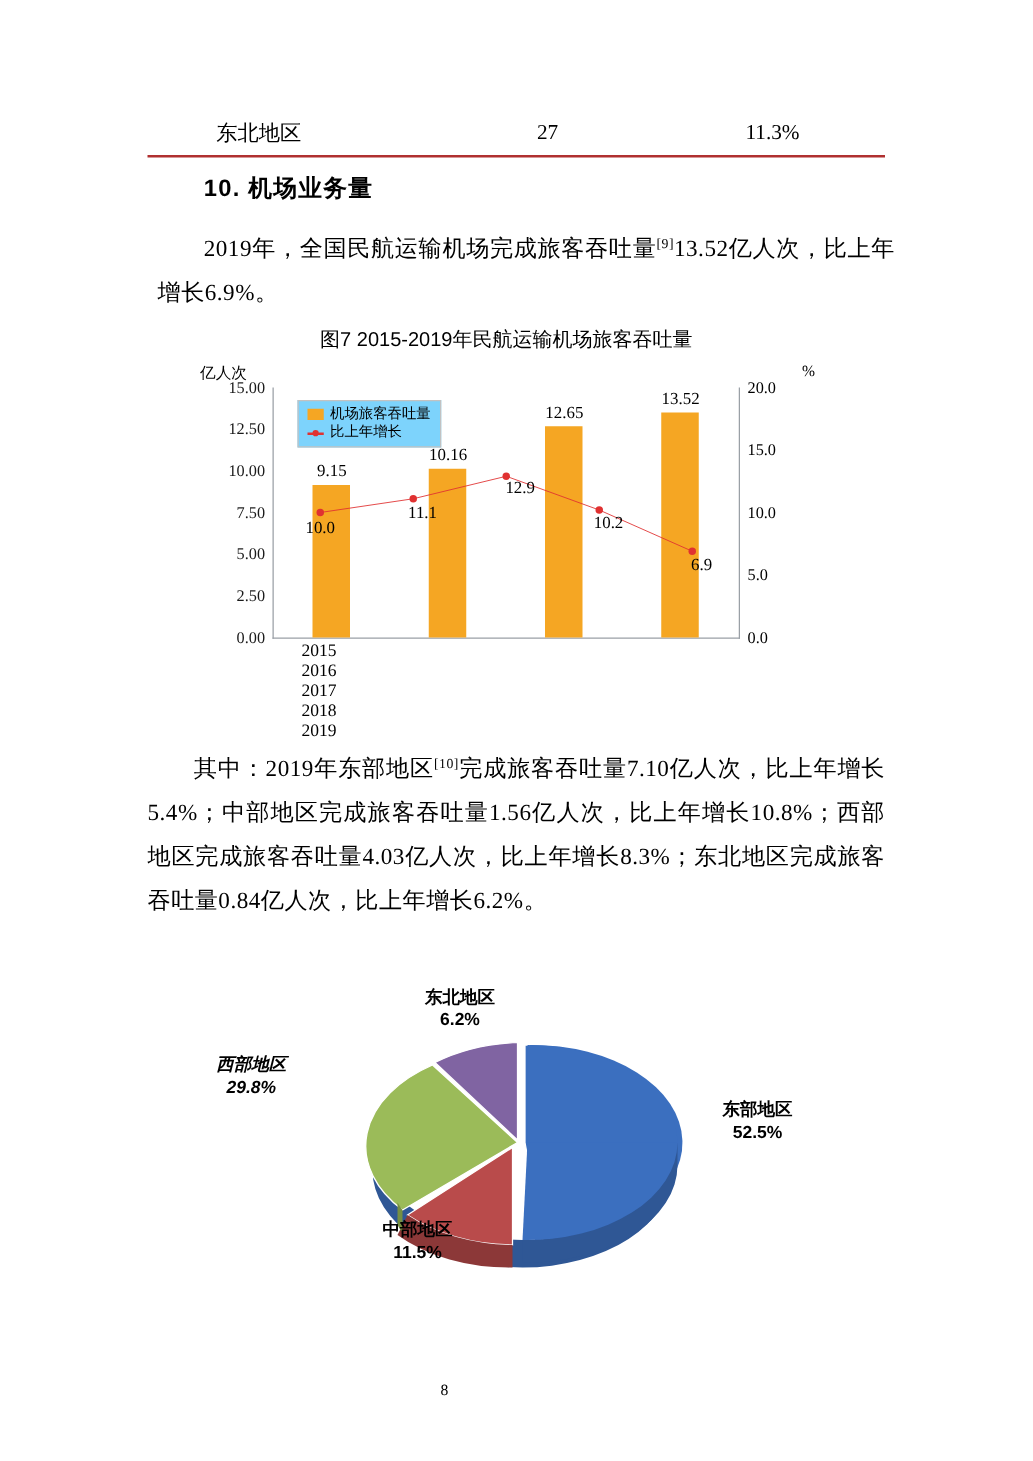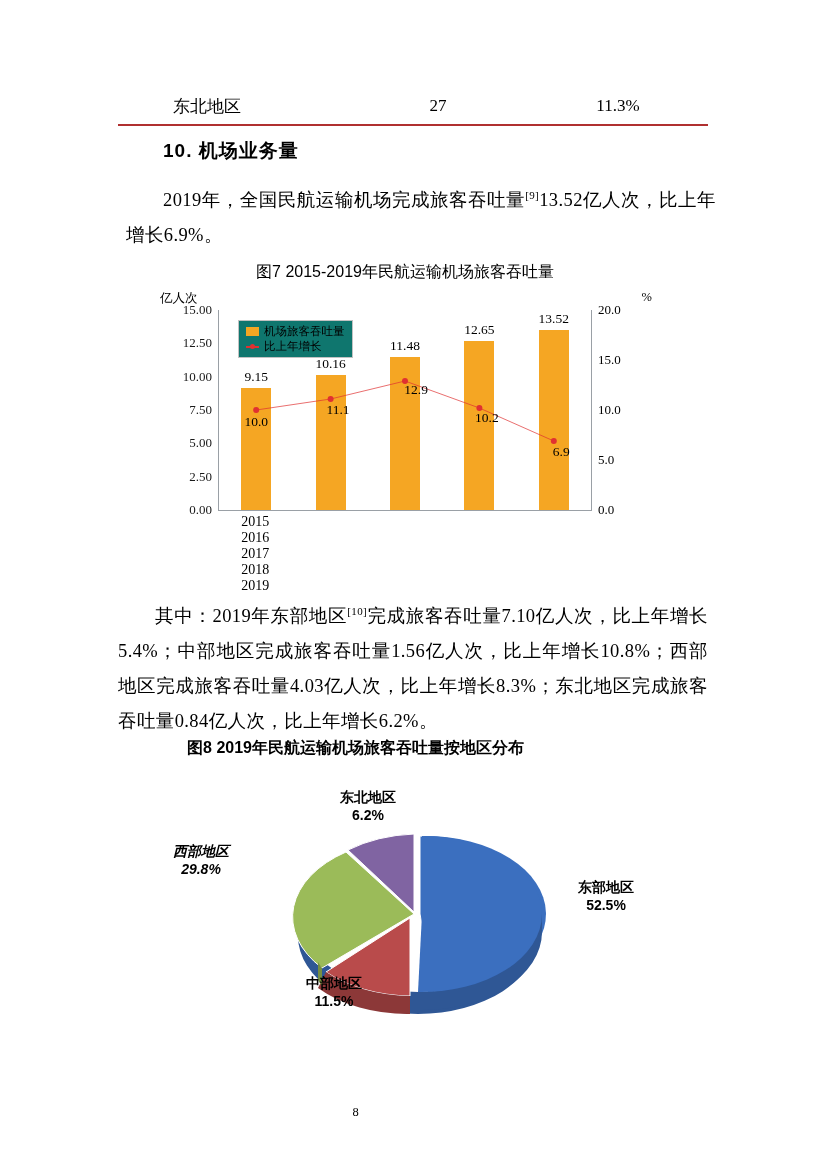--- a/index.html
+++ b/index.html
@@ -150,21 +150,21 @@
   }
   .xlabels span {
     width: 20%;
     text-align: center;
     font-size: 14px;
   }
   .legend {
     position: absolute;
     left: 98px;
     top: 58px;
-    background: #0f766e;
+    background: #7dd3fc;
     border: 1px solid #c2c2c2;
     padding: 3px 7px;
     font-size: 11.5px;
     line-height: 15px;
   }
   .legend .row { display: flex; align-items: center; white-space: nowrap; }
   .legend .swatch-bar {
     width: 13px; height: 9px; background: #F5A623; margin-right: 5px;
   }
   .legend .swatch-line {
@@ -266,25 +266,20 @@
 
       <div class="bars">
         <div class="bar-slot">
           <div class="bar" style="height:61.0%">
             <span class="bar-label">9.15</span>
           </div>
         </div>
         <div class="bar-slot">
           <div class="bar" style="height:67.7%">
             <span class="bar-label">10.16</span>
-          </div>
-        </div>
-        <div class="bar-slot">
-          <div class="bar" style="height:76.5%">
-            <span class="bar-label">11.48</span>
           </div>
         </div>
         <div class="bar-slot">
           <div class="bar" style="height:84.3%">
             <span class="bar-label">12.65</span>
           </div>
         </div>
         <div class="bar-slot">
           <div class="bar" style="height:90.1%">
             <span class="bar-label">13.52</span>
@@ -327,21 +322,20 @@
       <span>2017</span>
       <span>2018</span>
       <span>2019</span>
     </div>
   </div>
 
   <div class="para p2">
     <span>其中：2019年东部地区</span><sup>[10]</sup><span>完成旅客吞吐量7.10亿人次，比上年增长5.4%；中部地区完成旅客吞吐量1.56亿人次，比上年增长10.8%；西部地区完成旅客吞吐量4.03亿人次，比上年增长8.3%；东北地区完成旅客吞吐量0.84亿人次，比上年增长6.2%。</span>
   </div>
 
-  <div class="chart8-title">图8   2019年民航运输机场旅客吞吐量按地区分布</div>
 
   <div class="pie-wrap">
     <svg viewBox="0 0 590 290" width="590" height="290">
       <defs>
         <clipPath id="clipbase">
           <rect x="160" y="70" width="280" height="160"></rect>
         </clipPath>
       </defs>
 
       <g>

